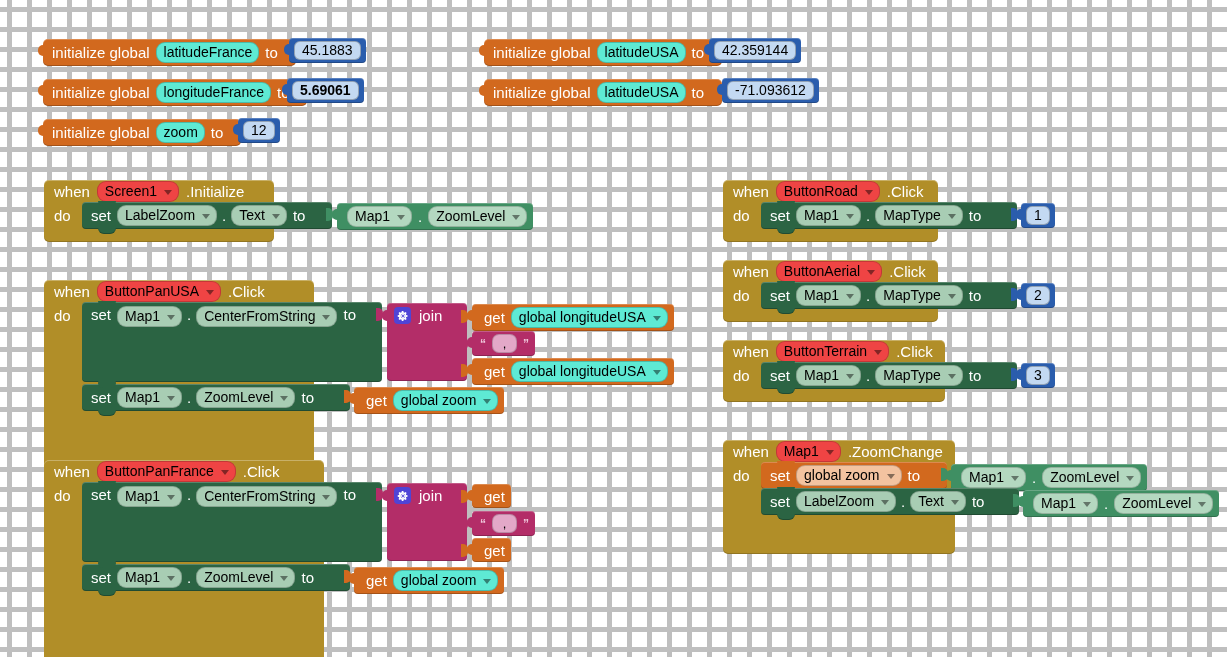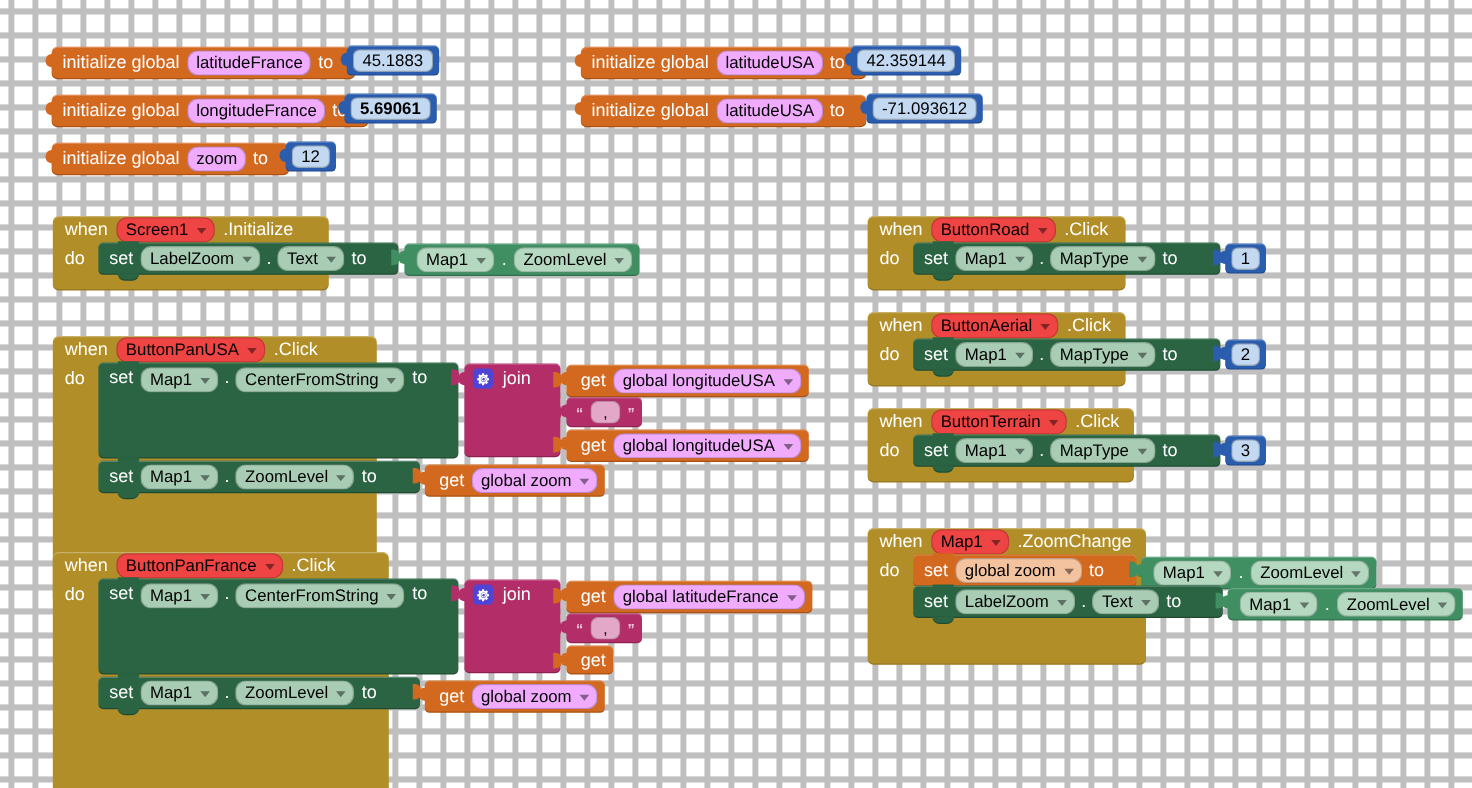--- a/index.html
+++ b/index.html
@@ -91,21 +91,21 @@
     box-shadow:inset 0 1px 0 rgba(255,255,255,.22), inset 0 -1px 0 rgba(0,0,0,.22);
   }
   
   .val::before{
     content:"";position:absolute;left:-5px;top:6px;width:6px;height:11px;
     border-radius:5px 0 0 5px;background:inherit;
   }
 
   
   .val.getter{background:#d2691e;}
-  .val.getter .field{background:#f0abfc;border:1px solid rgba(0,0,0,.20);}
+  .val.getter .field{background:#5eead4;border:1px solid rgba(0,0,0,.20);}
 
   
   .val.propget{background:#3f8f63;padding-left:10px;}
   .val.propget .field{background:#b4d8c0;border:1px solid rgba(0,0,0,.18);}
   .val.propget .dot{color:#fff;}
 
   
   .val.num{background:#2a5dad;padding:3px 5px;}
   .val.num .field{background:#c3d9f2;border:1px solid rgba(0,0,0,.25);
                   font-size:14px;padding:0px 7px 1px 7px;border-radius:6px;}
@@ -387,24 +387,20 @@
             </span>
             <span class="lbl">join</span>
           </div>
           <span class="socket" style="right:-1px;top:7px;background:#d2691e;"></span>
           <span class="socket" style="right:-1px;top:34px;background:#b32d68;"></span>
           <span class="socket" style="right:-1px;top:61px;background:#d2691e;"></span>
         </div>
 
         <div class="val getter" style="position:absolute;left:390px;top:2px;">
           <span>get</span>
-          <span class="field">
-            <span>global latitudeFrance</span>
-              <i class="caret"></i>
-          </span>
         </div>
 
         <div class="val txt" style="position:absolute;left:390px;top:29px;">
           <span class="qt">“</span>
           <span class="tfield">,</span>
           <span class="qt">”</span>
         </div>
 
         <div class="val getter" style="position:absolute;left:390px;top:56px;">
           <span>get</span>

